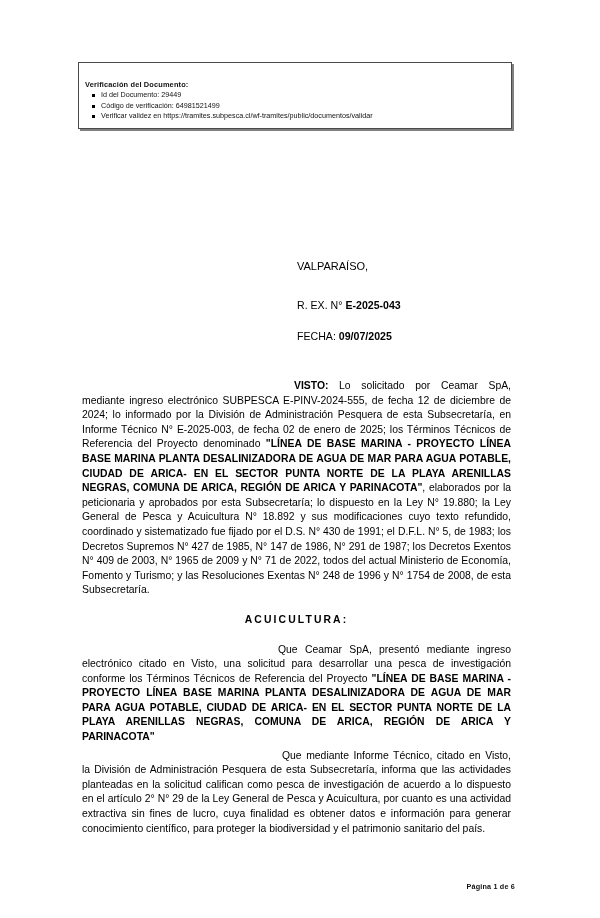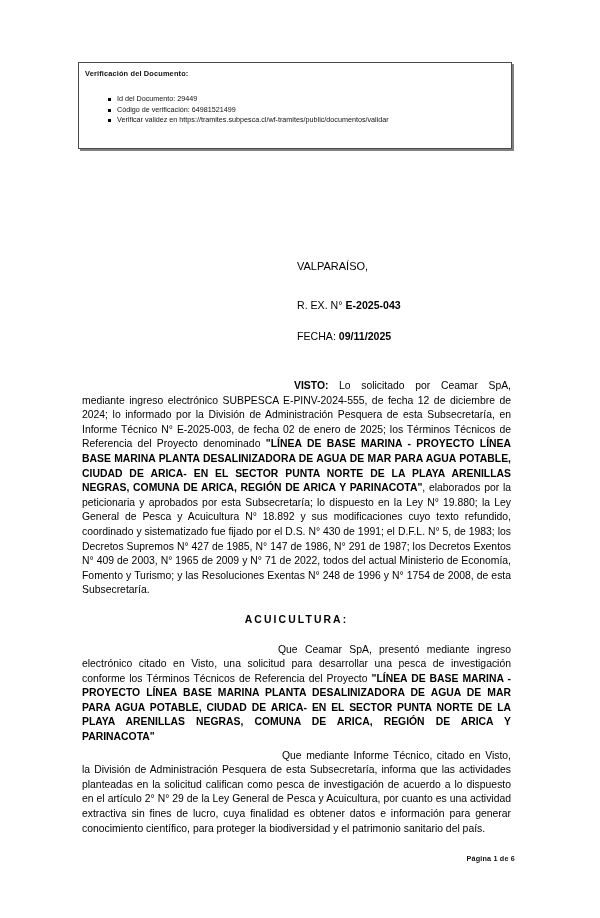--- a/index.html
+++ b/index.html
@@ -27,32 +27,32 @@
   
   .verif-box {
     position: absolute;
     left: 78px;
     top: 62px;
     width: 434px;
     box-sizing: border-box;
     border: 1px solid #4a4a4a;
     box-shadow: 2px 2px 0 0 #808080;
     background: #ffffff;
-    padding: 6px 6px 6px 6px;
+    padding: 17px 6px 6px 6px;
   }
   .verif-title {
     font-size: 7.4px;
     font-weight: bold;
     letter-spacing: 0.15px;
     margin-bottom: 1px;
     color: #111;
   }
   .verif-list {
     list-style: none;
-    margin: 16px;
+    margin: 0;
     padding: 0 0 0 16px;
   }
   .verif-list li {
     position: relative;
     font-size: 7.2px;
     line-height: 10.5px;
     color: #111;
     white-space: nowrap;
   }
   .verif-list li::before {
@@ -160,21 +160,21 @@
     font-size: 10.4px;
     letter-spacing: 2.1px;
   }
 
   .gap-para { margin-top: 14px; }
 
   
   .footer {
     position: absolute;
     left: 0;
-    top: 854px;
+    top: 882px;
     width: 515px;
     text-align: right;
     font-size: 7.2px;
     font-weight: bold;
     letter-spacing: 0.2px;
     color: #111;
   }
 </style>
 </head>
 <body>
@@ -187,21 +187,21 @@
       <li>Id del Documento: 29449</li>
       <li>Código de verificación: 64981521499</li>
       <li>Verificar validez en https://tramites.subpesca.cl/wf-tramites/public/documentos/validar</li>
     </ul>
   </div>
 
 
   <div class="title-block">
     <div class="city">VALPARAÍSO,</div>
     <div class="resol"><span>R. EX. N° </span><b>E-2025-043</b></div>
-    <div class="fecha"><span>FECHA: </span><b>09/11/2025</b></div>
+    <div class="fecha"><span>FECHA: </span><b>09/07/2025</b></div>
   </div>
 
   <div class="body-text">
 
     <p class="p-indent"><b>VISTO:</b><span> Lo solicitado por Ceamar SpA, mediante ingreso electrónico SUBPESCA E-PINV-2024-555, de fecha 12 de diciembre de 2024; lo informado por la División de Administración Pesquera de esta Subsecretaría, en Informe Técnico N° E-2025-003, de fecha 02 de enero de 2025; los Términos Técnicos de Referencia del Proyecto denominado </span><b>"LÍNEA DE BASE MARINA - PROYECTO LÍNEA BASE MARINA PLANTA DESALINIZADORA DE AGUA DE MAR PARA AGUA POTABLE, CIUDAD DE ARICA- EN EL SECTOR PUNTA NORTE DE LA PLAYA ARENILLAS NEGRAS, COMUNA DE ARICA, REGIÓN DE ARICA Y PARINACOTA"</b><span>, elaborados por la peticionaria y aprobados por esta Subsecretaría; lo dispuesto en la Ley N° 19.880; la Ley General de Pesca y Acuicultura N° 18.892 y sus modificaciones cuyo texto refundido, coordinado y sistematizado fue fijado por el D.S. N° 430 de 1991; el D.F.L. N° 5, de 1983; los Decretos Supremos N° 427 de 1985, N° 147 de 1986, N° 291 de 1987; los Decretos Exentos N° 409 de 2003, N° 1965 de 2009 y N° 71 de 2022, todos del actual Ministerio de Economía, Fomento y Turismo; y las Resoluciones Exentas N° 248 de 1996 y N° 1754 de 2008, de esta Subsecretaría.</span></p>
 
     <div class="considerando">ACUICULTURA:</div>
 
     <p class="p-indent-2"><span>Que Ceamar SpA, presentó mediante ingreso electrónico citado en Visto, una solicitud para desarrollar una pesca de investigación conforme los Términos Técnicos de Referencia del Proyecto </span><b>"LÍNEA DE BASE MARINA - PROYECTO LÍNEA BASE MARINA PLANTA DESALINIZADORA DE AGUA DE MAR PARA AGUA POTABLE, CIUDAD DE ARICA- EN EL SECTOR PUNTA NORTE DE LA PLAYA ARENILLAS NEGRAS, COMUNA DE ARICA, REGIÓN DE ARICA Y PARINACOTA"</b></p>
 

